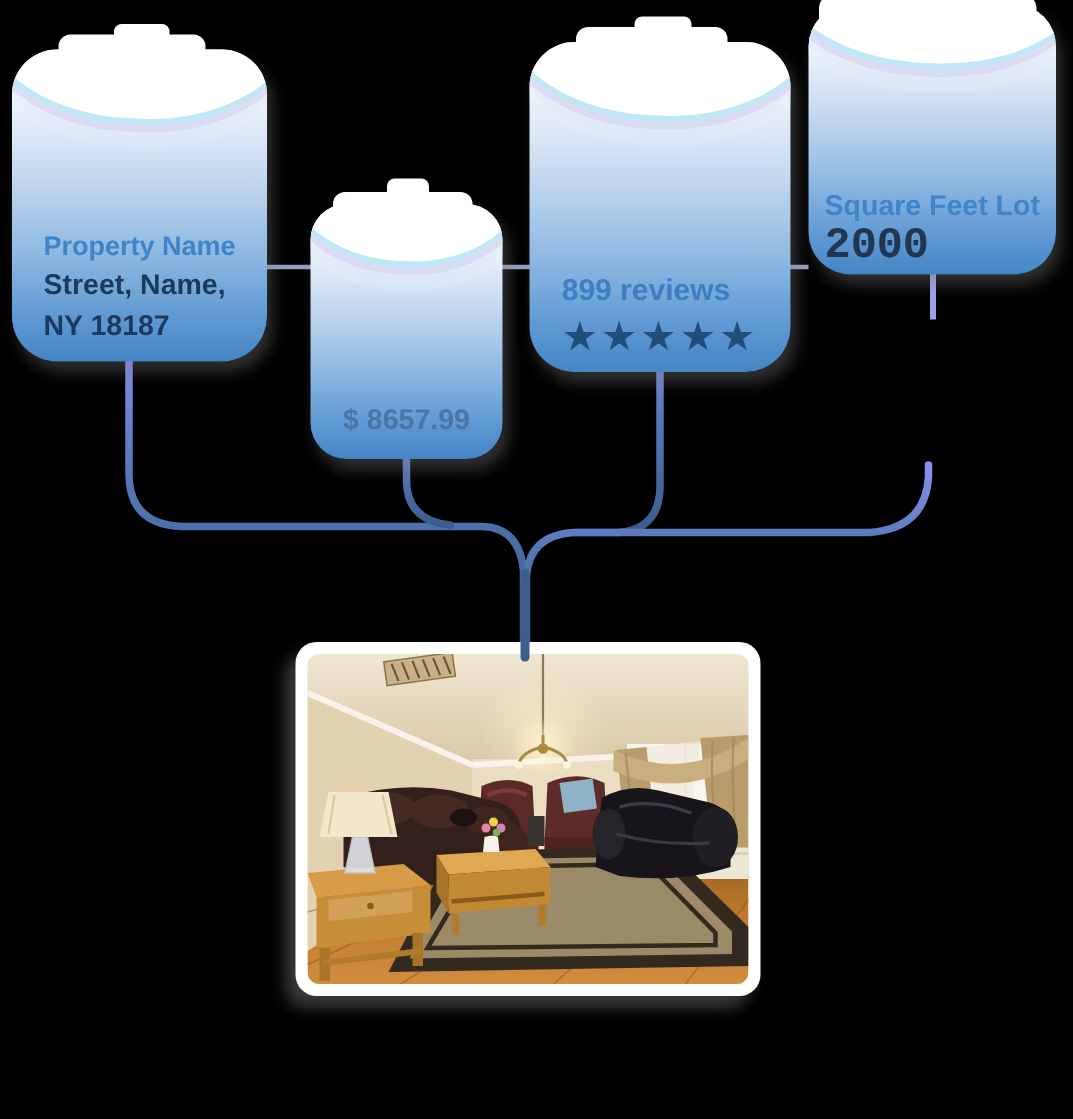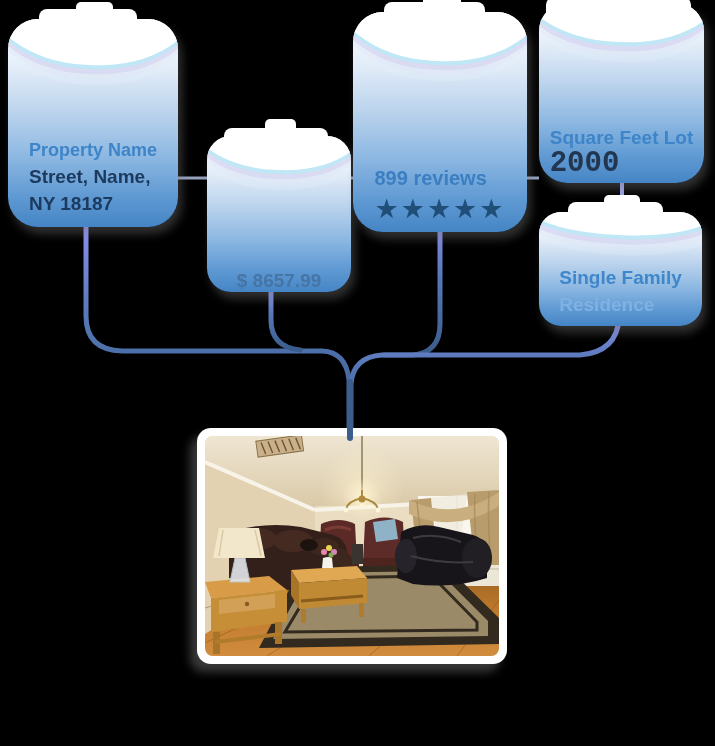--- a/index.html
+++ b/index.html
@@ -18,23 +18,23 @@
   .node .fill{position:absolute;inset:0;border-radius:inherit;overflow:hidden;z-index:0;}
   .node .wave{
     position:absolute;top:-52%;left:-14%;width:128%;height:74%;
     background:#fff;border-radius:48%;transform:rotate(2.5deg);
     box-shadow:0 4px 0 rgba(186,233,244,.85),0 9px 0 rgba(211,206,240,.55),0 14px 0 rgba(224,232,246,.42),0 20px 0 rgba(230,240,250,.28);
   }
   .bump{position:absolute;background:#fff;z-index:0;}
   .b1{left:18%;width:58%;top:-10px;height:24px;border-radius:8px;}
   .b2{left:40%;width:22%;top:-17px;height:28px;border-radius:5px;}
   .node-text{position:relative;z-index:2;}
-  .node-property{left:8px;top:19px;width:170px;height:198px;border-radius:30px;padding-bottom:10px;}
-  .node-price{left:207px;top:136px;width:144px;height:156px;border-radius:24px;}
-  .node-reviews{left:353px;top:12px;width:174px;height:212px;border-radius:30px;padding-bottom:8px;}
+  .node-property{left:8px;top:33px;width:170px;height:198px;border-radius:30px;padding-bottom:10px;}
+  .node-price{left:207px;top:136px;width:128px;height:156px;border-radius:24px;padding-bottom:14px;}
+  .node-reviews{left:353px;top:28px;width:174px;height:212px;border-radius:30px;padding-bottom:8px;}
   .node-lot{left:539px;top:3px;width:165px;height:174px;border-radius:28px;padding-bottom:6px;}
   .node-type{left:539px;top:212px;width:163px;height:106px;border-radius:22px;padding-bottom:8px;}
   .node-type .wave{top:-42%;height:62%;}
   .node-price .b1{left:12%;width:72%;top:-8px;}
   .node-lot .b1{left:4%;width:88%;top:-6px;}
   .node-lot .b2{left:20%;width:30%;top:-14px;}
   .t-blue{color:#3d85c8;font-weight:bold;font-size:18px;line-height:26px;}
   .t-navy{color:#1c3a5e;font-weight:bold;font-size:19px;line-height:27px;}
   .t-price{color:#44719f;font-weight:bold;font-size:19px;opacity:.85;}
   .t-reviews{color:#3b7ec2;font-weight:bold;font-size:20px;margin-bottom:4px;}
@@ -115,31 +115,20 @@
     <div class="bump b2"></div>
     <div class="fill">
         <div class="wave"></div>
       </div>
     <div class="node-text">
       <div class="t-lot-label">Square Feet Lot</div>
       <div class="t-lot-val">2000</div>
     </div>
   </div>
 
-  <div class="node node-type">
-    <div class="bump b1"></div>
-    <div class="bump b2"></div>
-    <div class="fill">
-        <div class="wave"></div>
-      </div>
-    <div class="node-text">
-      <div class="t-type1">Single Family</div>
-      <div class="t-type2">Residence</div>
-    </div>
-  </div>
 
   <div class="stem-tip"></div>
 
   <div class="photo-frame">
     <svg viewBox="0 0 294 220" preserveAspectRatio="none">
       <defs>
         <linearGradient id="ceilG" x1="0" y1="0" x2="0" y2="1">
           <stop offset="0" stop-color="#efe6d2"></stop>
             <stop offset="1" stop-color="#d9c8a6"></stop>
         </linearGradient>

